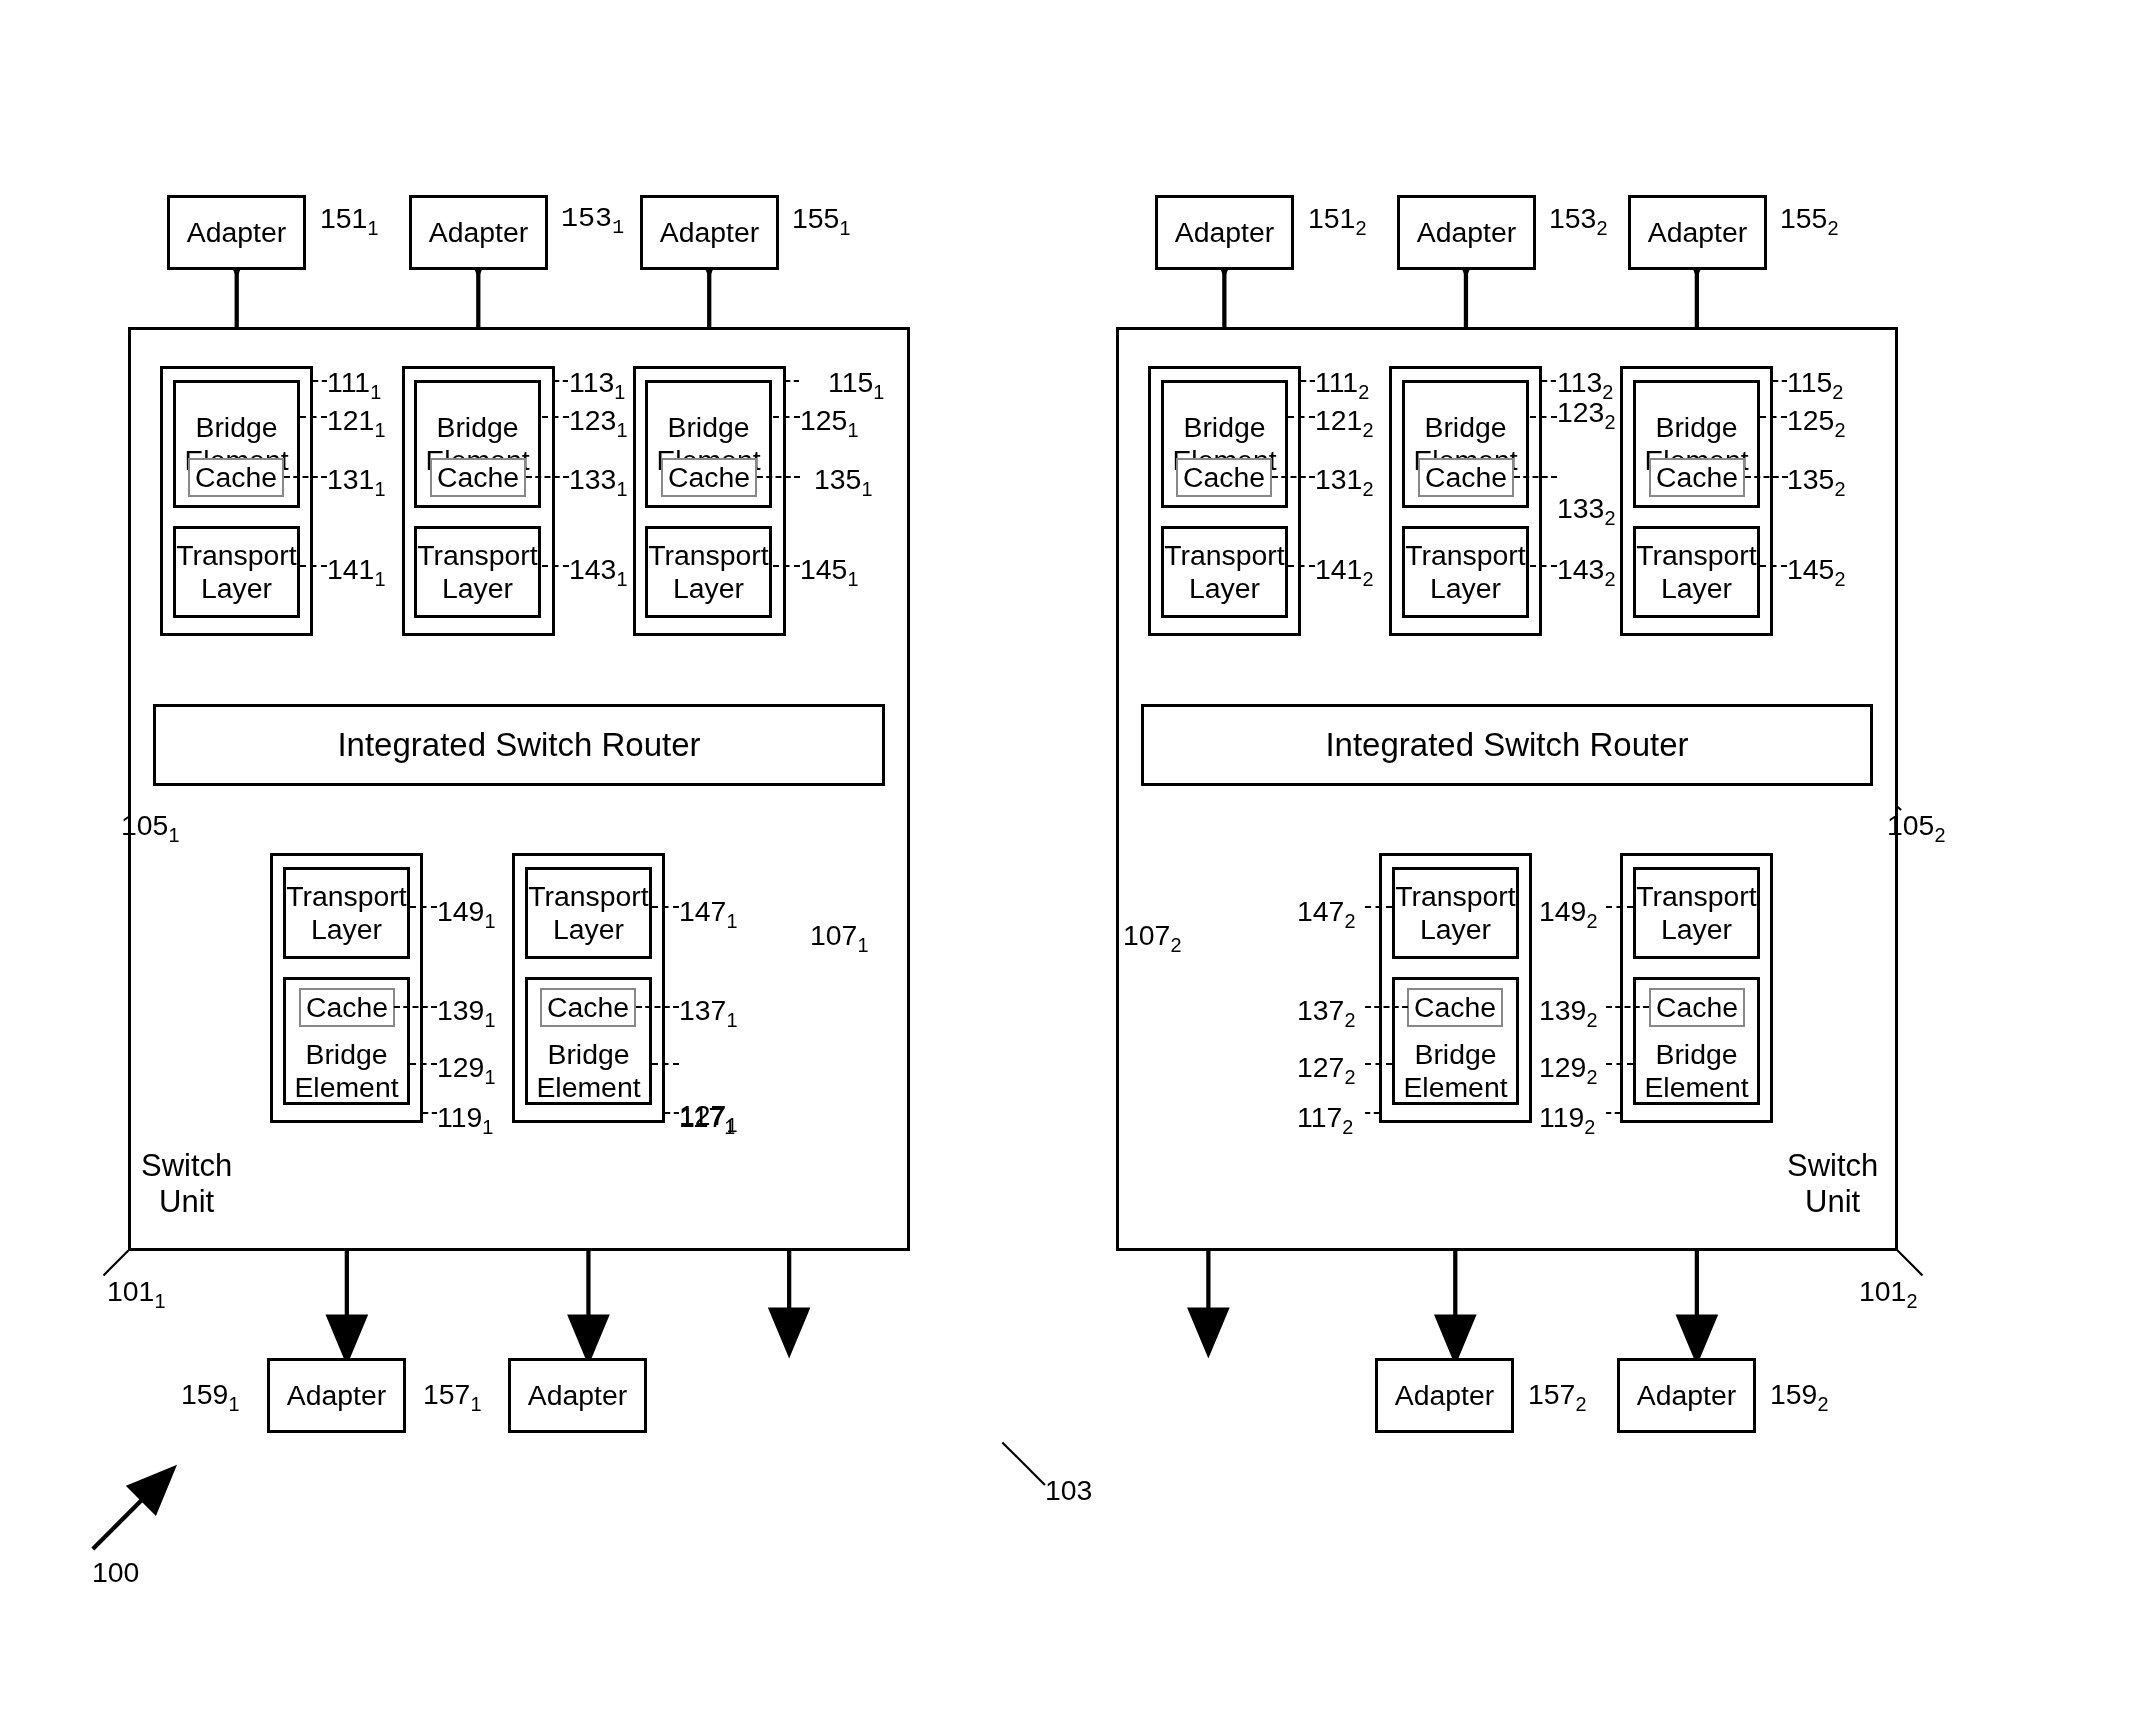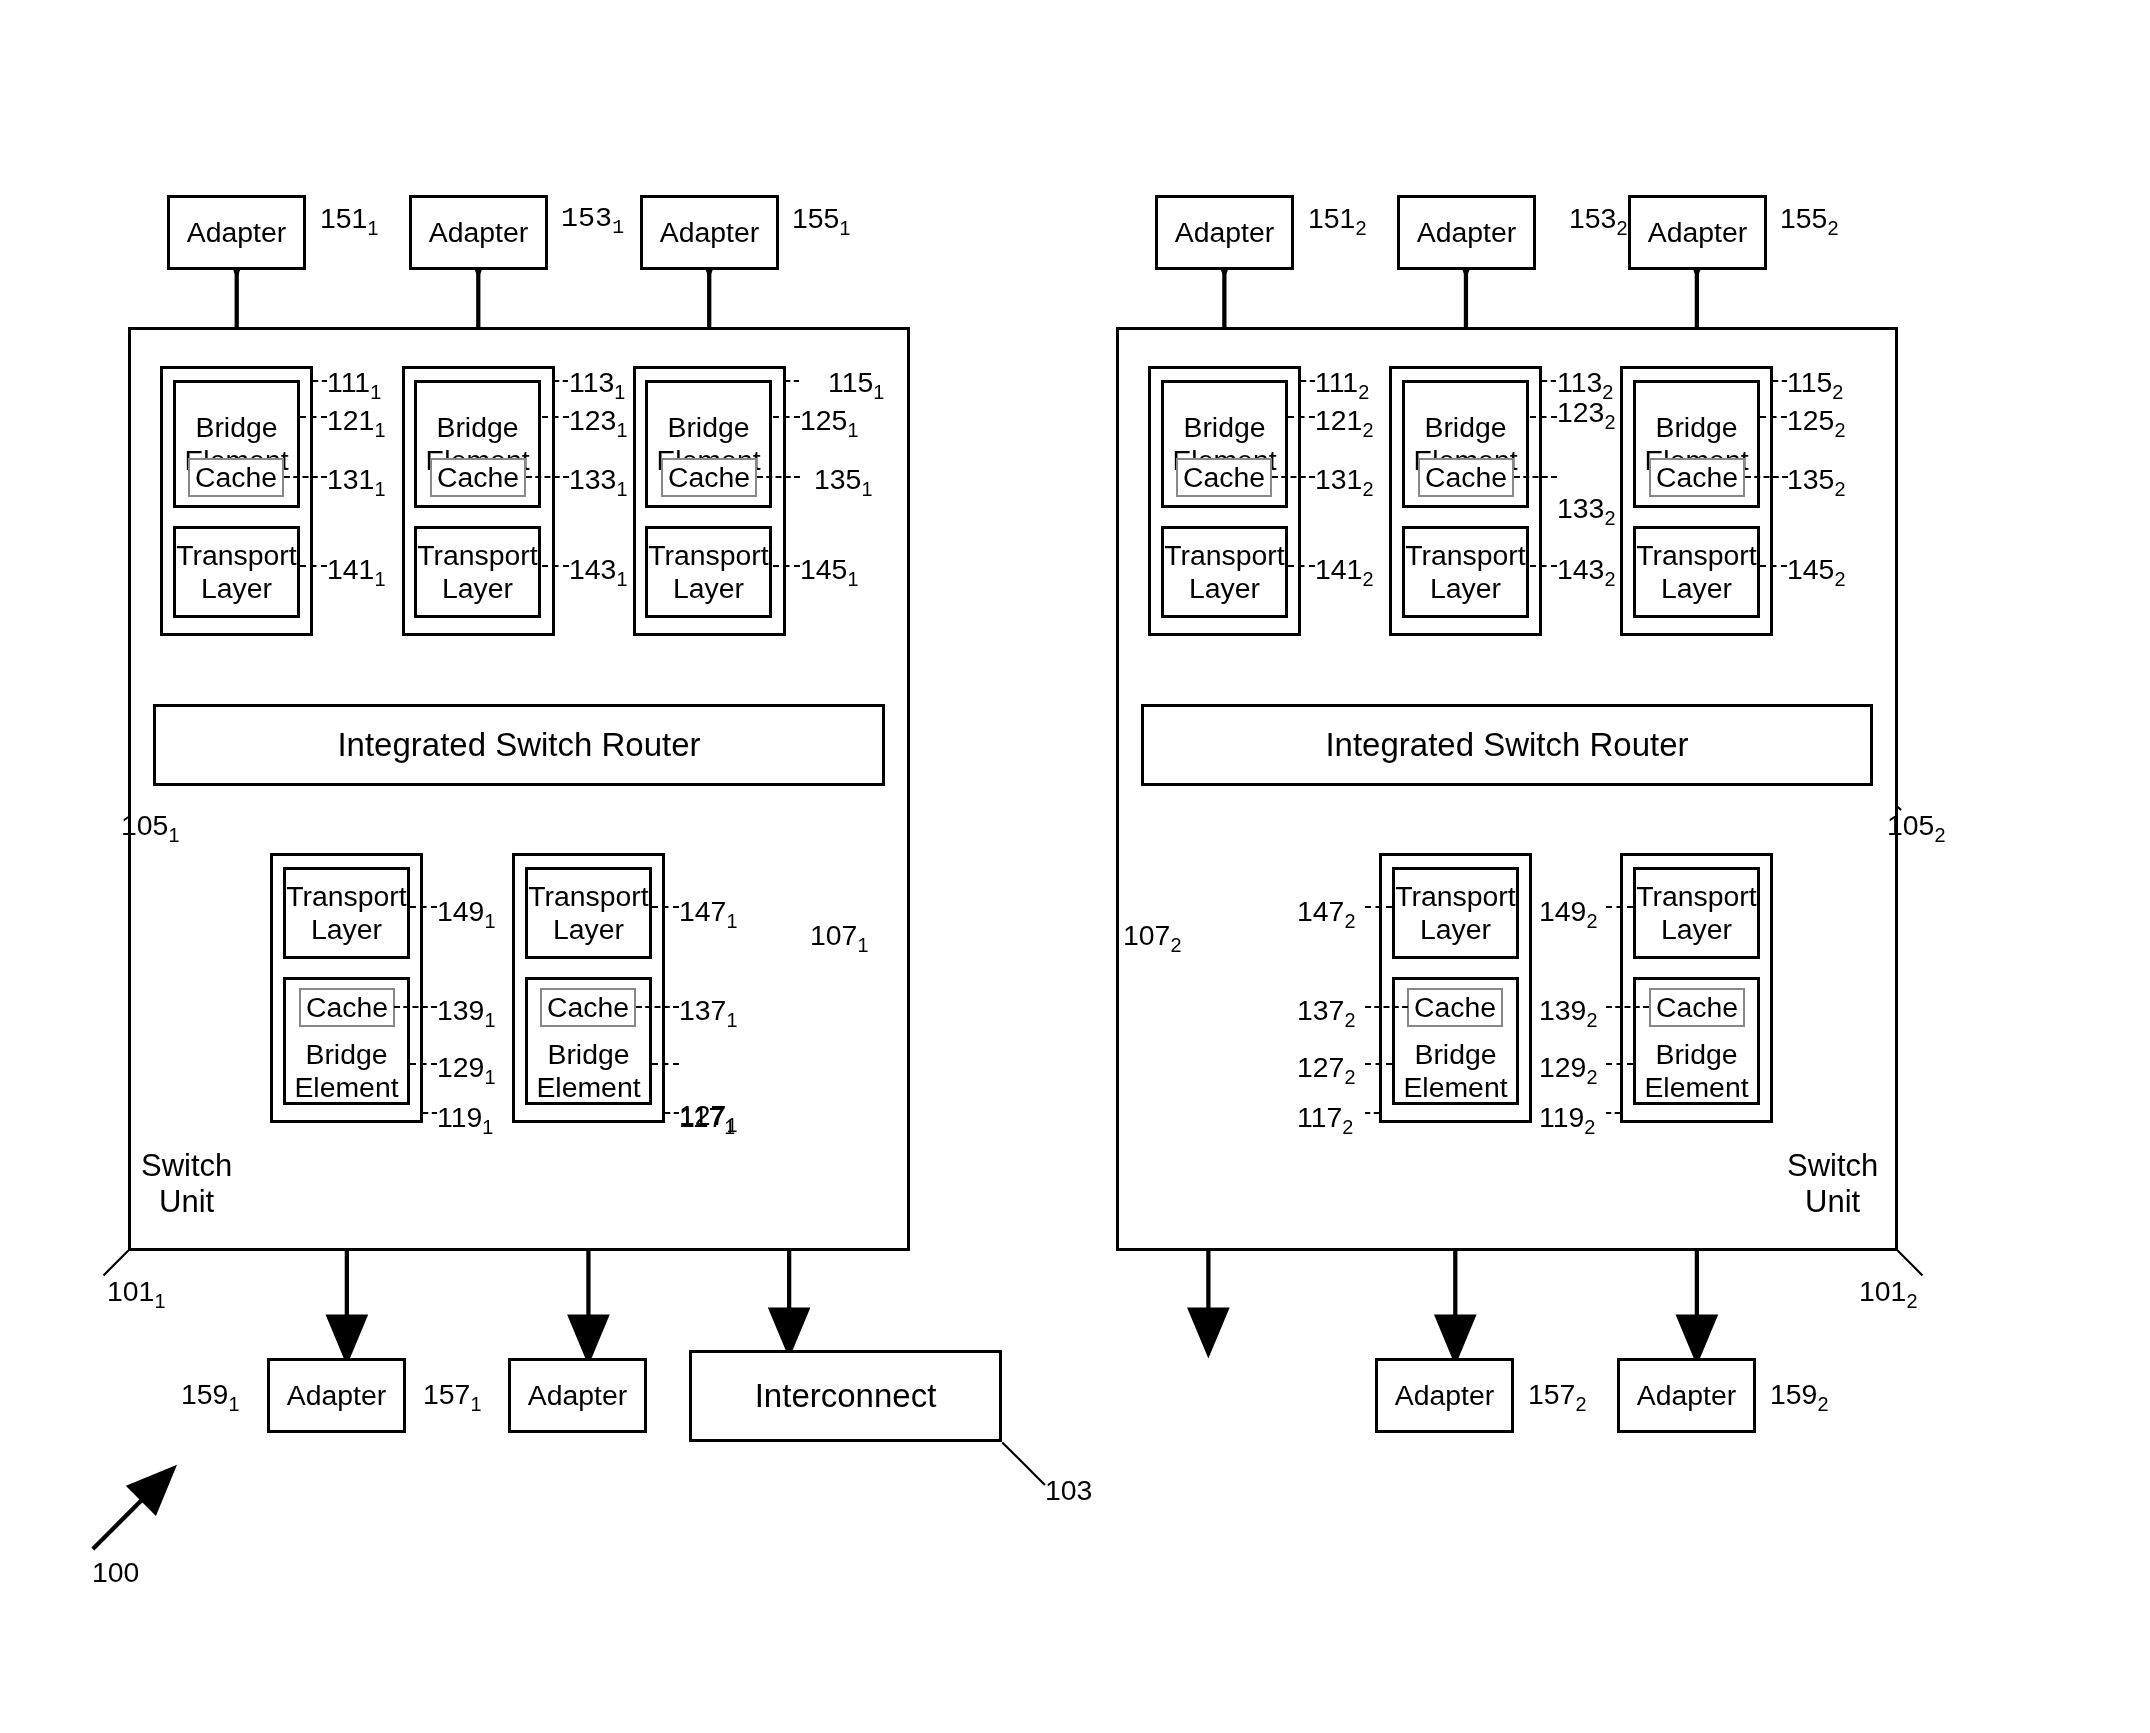--- a/index.html
+++ b/index.html
@@ -103,23 +103,20 @@
       <line x1="2062.5" y1="895" x2="2062.5" y2="990" stroke="#000" stroke-width="6" marker-start="url(#ah)" marker-end="url(#ah)"></line>
       <line x1="2387.5" y1="895" x2="2387.5" y2="990" stroke="#000" stroke-width="6" marker-start="url(#ah)" marker-end="url(#ah)"></line>
       <line x1="2635" y1="1105" x2="2675" y2="1140" stroke="#000" stroke-width="3"></line>
       <line x1="2047.5" y1="1105" x2="2047.5" y2="1200" stroke="#000" stroke-width="6" marker-start="url(#ah)" marker-end="url(#ah)"></line>
       <line x1="2047.5" y1="1580" x2="2047.5" y2="1910" stroke="#000" stroke-width="6" marker-start="url(#ah)" marker-end="url(#ah)"></line>
       <line x1="2387.5" y1="1105" x2="2387.5" y2="1200" stroke="#000" stroke-width="6" marker-start="url(#ah)" marker-end="url(#ah)"></line>
       <line x1="2387.5" y1="1580" x2="2387.5" y2="1910" stroke="#000" stroke-width="6" marker-start="url(#ah)" marker-end="url(#ah)"></line>
       <line x1="1700" y1="1105" x2="1700" y2="1900" stroke="#000" stroke-width="6" marker-start="url(#ah)" marker-end="url(#ah)"></line>
     </svg>
     <div class="label ref-label" style="top: 1557px; left: 92px;">100</div>
-    <div class="box" style="left: 689px; top: 1350px; width: 313px; height: 92px;">
-      <span class="box-text-large">Interconnect</span>
-    </div>
     <div class="label ref-label" style="top: 1475px; left: 1045px;">103</div>
     <div class="box" style="left: 167px; top: 195px; width: 139px; height: 75px;">
       <span class="box-text">Adapter</span>
     </div>
     <div class="label ref-label" style="top: 203px; left: 320px;">151<sub>1</sub></div>
     <div class="box" style="left: 409px; top: 195px; width: 139px; height: 75px;">
       <span class="box-text">Adapter</span>
     </div>
     <div class="label ref-label" style="top: 203px; left: 561px; font-family: Liberation Mono, monospace;">153<sub>1</sub></div>
     <div class="box" style="left: 640px; top: 195px; width: 139px; height: 75px;">
@@ -230,21 +227,21 @@
       <span class="box-text">Adapter</span>
     </div>
     <div class="label ref-label" style="top: 1379px; left: 423px;">157<sub>1</sub></div>
     <div class="box" style="left: 1155px; top: 195px; width: 139px; height: 75px;">
       <span class="box-text">Adapter</span>
     </div>
     <div class="label ref-label" style="top: 203px; left: 1308px;">151<sub>2</sub></div>
     <div class="box" style="left: 1397px; top: 195px; width: 139px; height: 75px;">
       <span class="box-text">Adapter</span>
     </div>
-    <div class="label ref-label" style="top: 203px; left: 1549px; margin-left: 20px;">153<sub>2</sub></div>
+    <div class="label ref-label" style="top: 203px; left: 1549px;">153<sub>2</sub></div>
     <div class="box" style="left: 1628px; top: 195px; width: 139px; height: 75px;">
       <span class="box-text">Adapter</span>
     </div>
     <div class="label ref-label" style="top: 203px; left: 1780px;">155<sub>2</sub></div>
     <div class="box" style="left: 1116px; top: 327px; width: 782px; height: 924px;"></div>
     <div class="switch-unit-label" style="left: 1787px; top: 1148px;">Switch<br>Unit</div>
     <div class="label ref-label" style="top: 1276px; left: 1859px;">101<sub>2</sub></div>
     <div class="box" style="left: 1148px; top: 366px; width: 153px; height: 270px;"></div>
     <div class="box" style="left: 1161px; top: 380px; width: 127px; height: 128px;">
       <span class="box-text">Bridge<br>Element</span>

